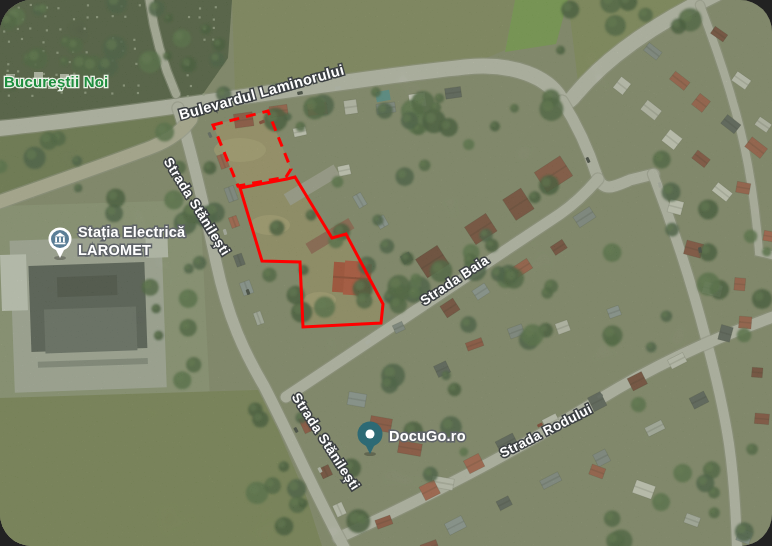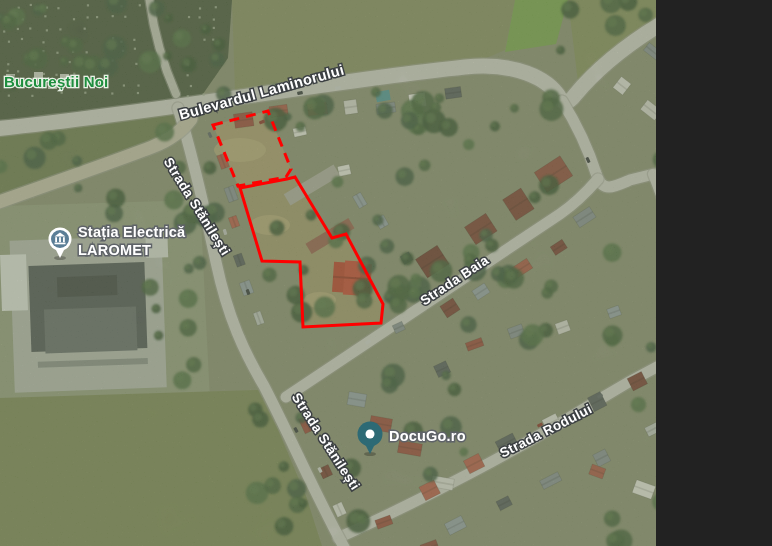--- a/index.html
+++ b/index.html
@@ -1,16 +1,16 @@
 <!DOCTYPE html>
 <html><head>
 <meta charset="utf-8">
 <style>
   html,body{margin:0;padding:0;background:#222;}
-  .viewport{position:relative;width:656px;height:546px;overflow:hidden;font-family:"Liberation Sans",sans-serif;}
+  .viewport{position:relative;width:772px;height:546px;overflow:hidden;font-family:"Liberation Sans",sans-serif;border-radius:32px;}
   svg{display:block;}
   text{font-family:"Liberation Sans",sans-serif;}
   .street-label{font-size:13.5px;font-weight:bold;fill:#ffffff;stroke:#3c4043;stroke-width:3px;paint-order:stroke;letter-spacing:.4px;text-anchor:middle;}
   .street-label-lg{font-size:14.5px;}
   .district-label{font-size:15px;font-weight:bold;fill:#1e8e3e;stroke:#e9f1e6;stroke-width:2.6px;paint-order:stroke;letter-spacing:.2px;}
   .poi-label{font-size:14.5px;font-weight:bold;fill:#ffffff;stroke:#5f6368;stroke-width:3px;paint-order:stroke;letter-spacing:.2px;}
 </style>
 </head>
 <body>
 

